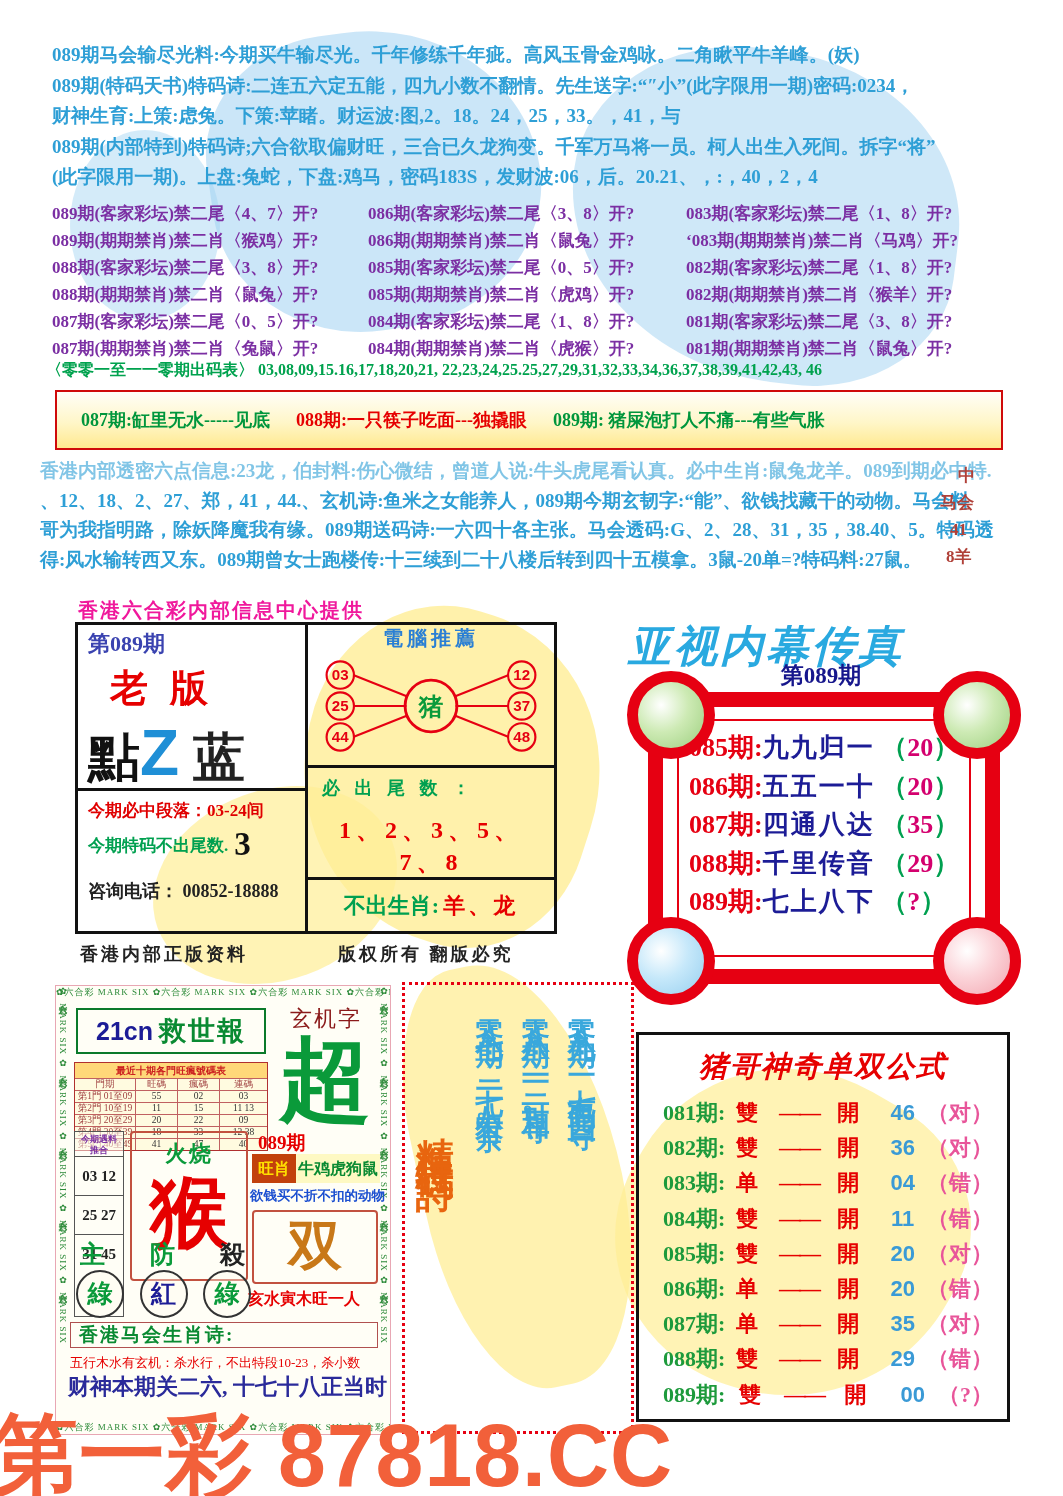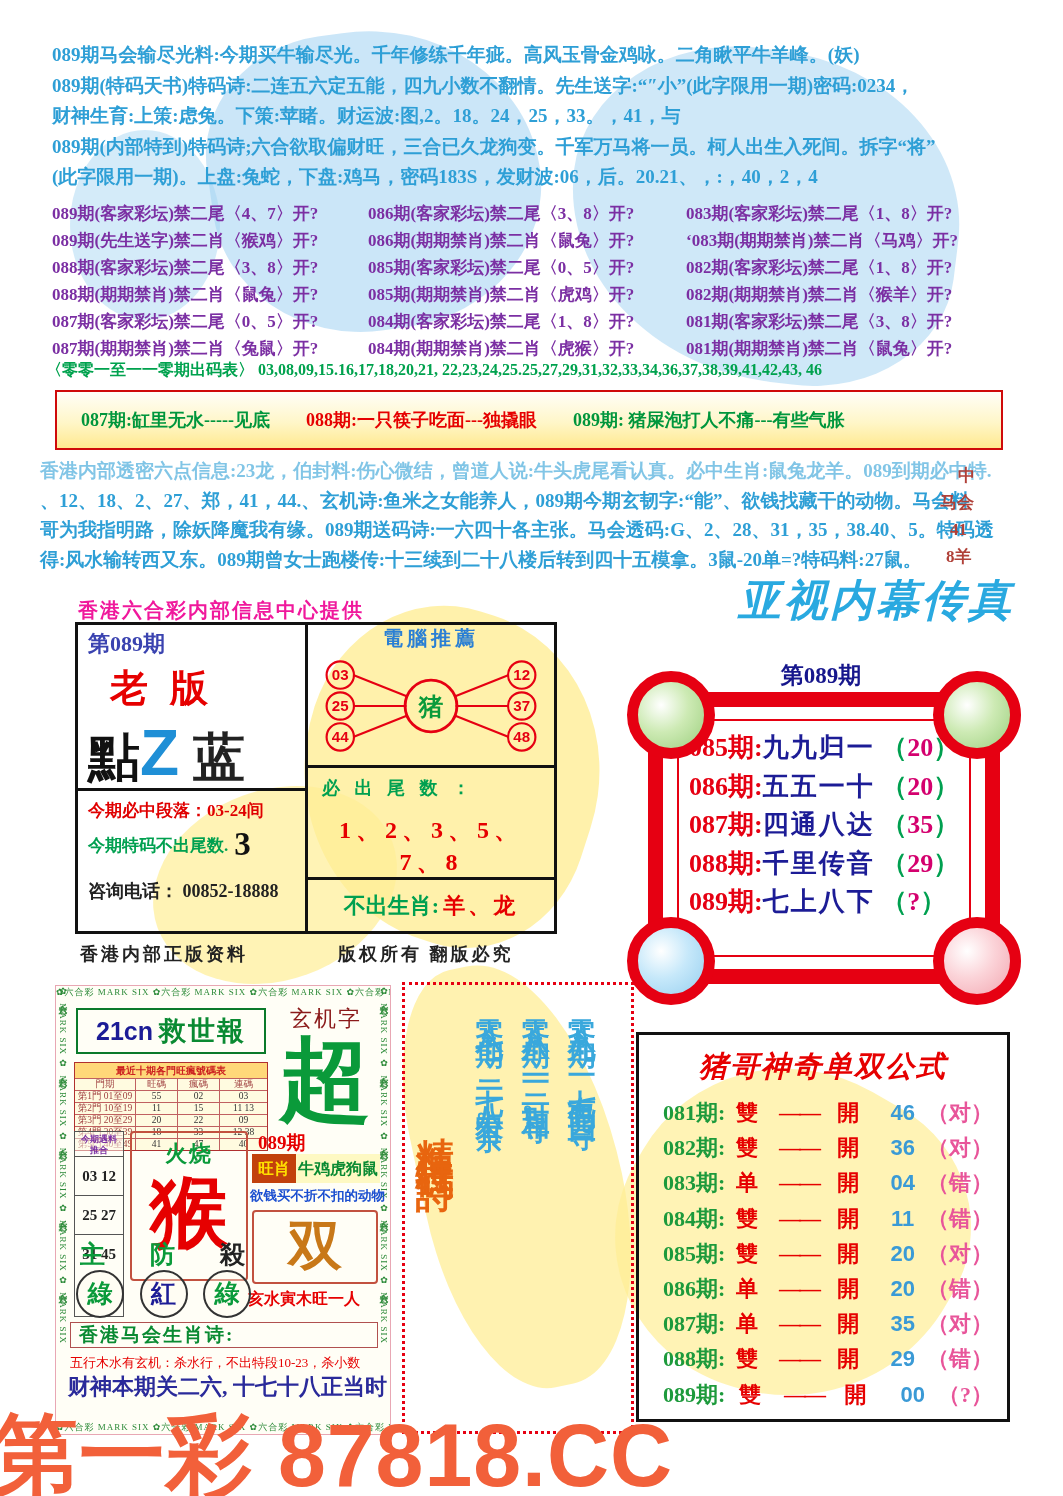--- a/index.html
+++ b/index.html
@@ -12,21 +12,21 @@
   
   .top-notes{left:52px;top:40px;width:965px;font-size:19px;line-height:30.5px;
              color:#2e9fd6;font-weight:600;}
   
   .ban-col{top:200px;font-size:17px;line-height:27px;color:#7b2fa3;font-weight:700;white-space:nowrap;}
   
   .code-line{left:46px;top:360px;width:1000px;color:#00a24e;font-size:16px;font-weight:700;white-space:nowrap;}
   
   .riddle{left:55px;top:390px;width:948px;height:60px;border:2px solid #cf0a0a;box-sizing:border-box;
           background:linear-gradient(180deg,#fffef8 0%,#fff6c8 55%,#ffe98f 100%);
-          display:flex;align-items:center;gap:36px;padding:0 24px;font-size:18px;font-weight:700;white-space:nowrap;}
+          display:flex;align-items:center;gap:26px;padding:0 24px;font-size:18px;font-weight:700;white-space:nowrap;}
   .riddle .g{color:#00963c}.riddle .r{color:#e60000}
   
   .insider{left:40px;top:456px;width:1005px;font-size:19px;line-height:29.5px;color:#2e9fd6;font-weight:600;}
   .insider .faded{opacity:.6;}
   .overlay-red{left:940px;top:462px;color:#b04038;font-weight:800;font-size:17px;line-height:27px;z-index:2;}
   
   .info-header{left:78px;top:597px;font-size:20px;color:#f0189c;font-weight:800;letter-spacing:2px;}
   .info-box{left:75px;top:622px;width:482px;height:312px;border:3px solid #111;box-sizing:border-box;
             display:grid;grid-template-columns:230px 1fr;background:transparent;}
   .ib-left{border-right:3px solid #111;display:flex;flex-direction:column;}
@@ -47,21 +47,21 @@
   .ib-rA .ctitle{color:#2a7fd4;font-size:20px;font-weight:800;letter-spacing:4px;}
   .ib-rB{height:112px;border-bottom:3px solid #111;padding:8px 14px;box-sizing:border-box;}
   .ib-rB .lab{color:#00a050;font-size:18px;font-weight:700;letter-spacing:5px;}
   .ib-rB .tails{color:#e60000;font-size:24px;font-weight:800;letter-spacing:5px;text-align:center;margin-top:14px;}
   .ib-rC{flex:1;display:flex;align-items:center;justify-content:center;gap:4px;}
   .ib-rC .lab{color:#00a050;font-size:22px;font-weight:800;}
   .ib-rC .val{color:#e60000;font-size:22px;font-weight:800;letter-spacing:3px;}
   .foot-l{left:80px;top:942px;font-size:18px;color:#222;letter-spacing:3px;font-weight:600;}
   .foot-r{left:338px;top:942px;font-size:18px;color:#222;letter-spacing:3px;font-weight:600;}
   
-  .fax-title{left:628px;top:572px;width:386px;text-align:right;font-size:43px;color:#29a9e0;
+  .fax-title{left:628px;top:618px;width:386px;text-align:left;font-size:43px;color:#29a9e0;
              font-weight:800;font-style:italic;letter-spacing:3px;white-space:nowrap;}
   .fax-issue{left:628px;top:660px;width:386px;text-align:center;font-size:23px;color:#16168c;font-weight:700;}
   .fax-frame{left:648px;top:692px;width:352px;height:292px;border:15px solid #e60012;border-radius:10px;
              box-sizing:border-box;}
   .fax-inner{position:absolute;left:14px;right:14px;top:12px;bottom:12px;border:2px solid #e60012;
              padding:8px 4px 4px 10px;white-space:nowrap;}
   .fax-row{font-size:26px;line-height:38.5px;font-weight:700;}
   .fax-row .p{color:#e60012;}
   .fax-row .ph{color:#1c1c96;letter-spacing:2px;}
   .fax-row .pa{color:#00a050;}
@@ -152,21 +152,21 @@
 <div class="layer top-notes">
   <div>089期马会输尽光料:今期买牛输尽光。千年修练千年疵。高风玉骨金鸡咏。二角瞅平牛羊峰。(妖)</div>
   <div>089期(特码天书)特码诗:二连五六定五能，四九小数不翻情。先生送字:“″小”(此字限用一期)密码:0234，</div>
   <div>财神生育:上策:虑兔。下策:苹睹。财运波:图,2。18。24，25，33。，41，与</div>
   <div>089期(内部特到)特码诗;六合欲取偏财旺，三合已久龙狗变。千军万马将一员。柯人出生入死间。拆字“将”</div>
   <div>(此字限用一期)。上盘:兔蛇，下盘:鸡马，密码183S，发财波:06，后。20.21、，:，40，2，4</div>
 </div>
 
 <div class="layer ban-col" style="left:52px;">
   <div>089期(客家彩坛)禁二尾〈4、7〉开?</div>
-  <div>089期(先生送字)禁二肖〈猴鸡〉开?</div>
+  <div>089期(期期禁肖)禁二肖〈猴鸡〉开?</div>
   <div>088期(客家彩坛)禁二尾〈3、8〉开?</div>
   <div>088期(期期禁肖)禁二肖〈鼠兔〉开?</div>
   <div>087期(客家彩坛)禁二尾〈0、5〉开?</div>
   <div>087期(期期禁肖)禁二肖〈兔鼠〉开?</div>
 </div>
 <div class="layer ban-col" style="left:368px;">
   <div>086期(客家彩坛)禁二尾〈3、8〉开?</div>
   <div>086期(期期禁肖)禁二肖〈鼠兔〉开?</div>
   <div>085期(客家彩坛)禁二尾〈0、5〉开?</div>
   <div>085期(期期禁肖)禁二肖〈虎鸡〉开?</div>

